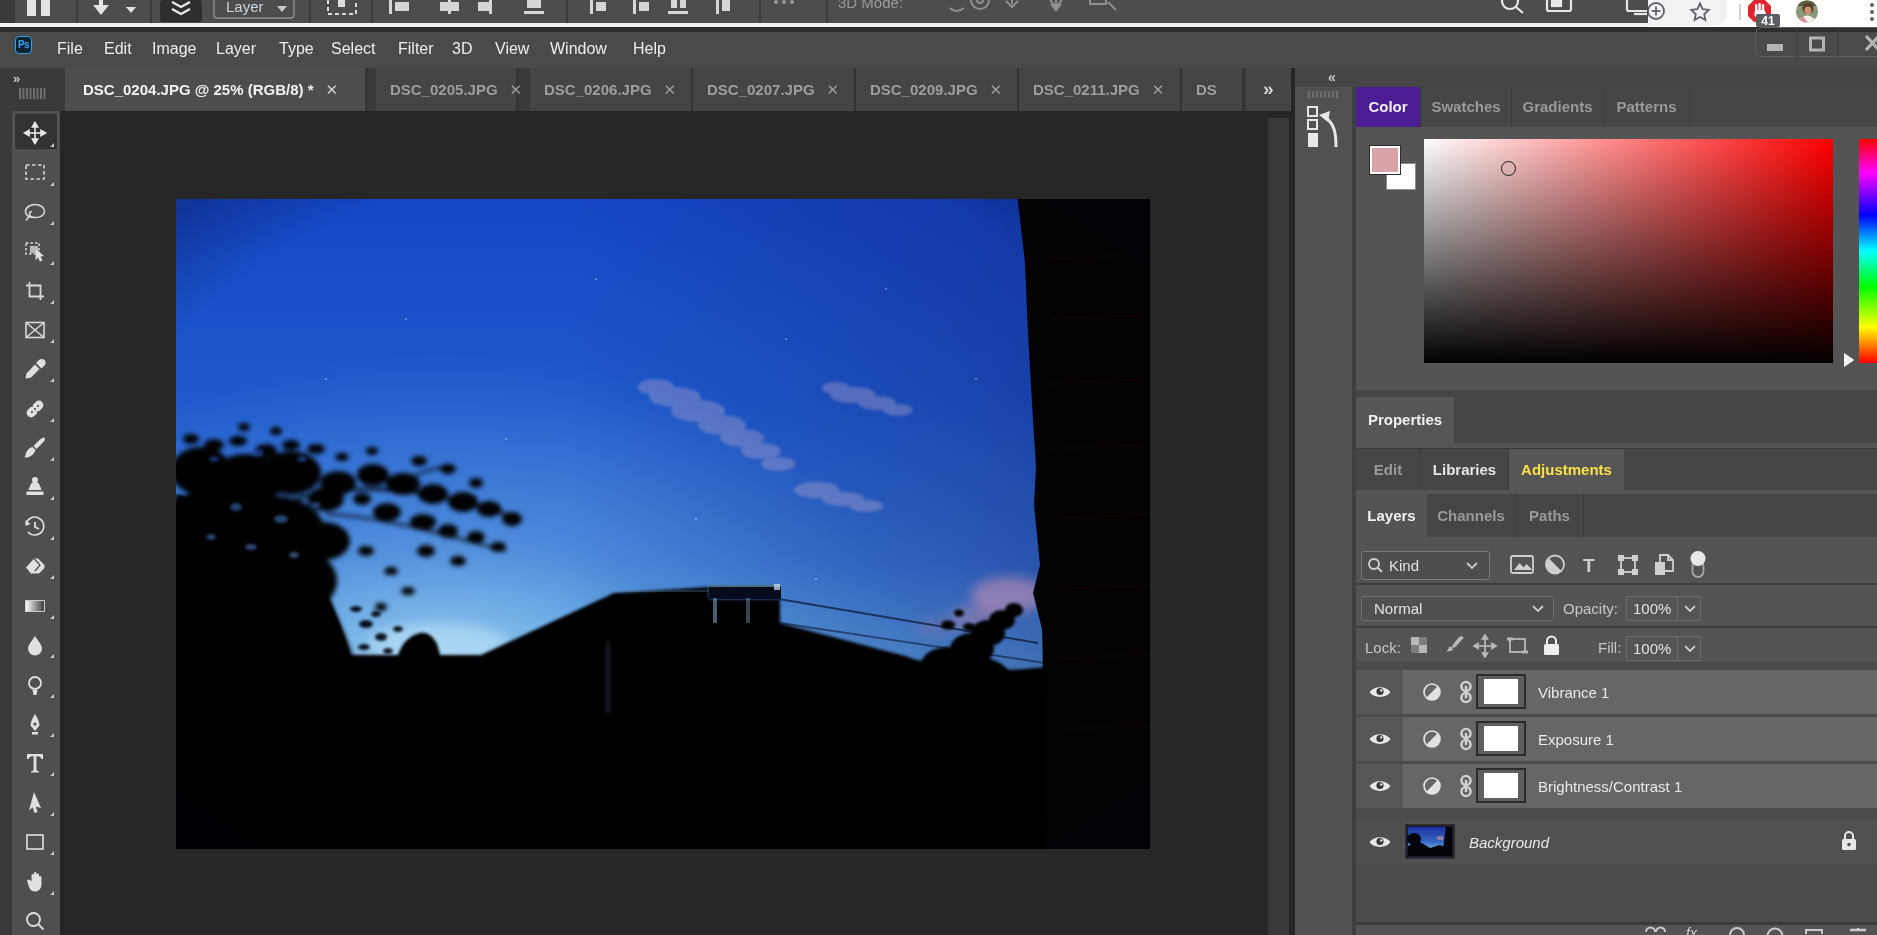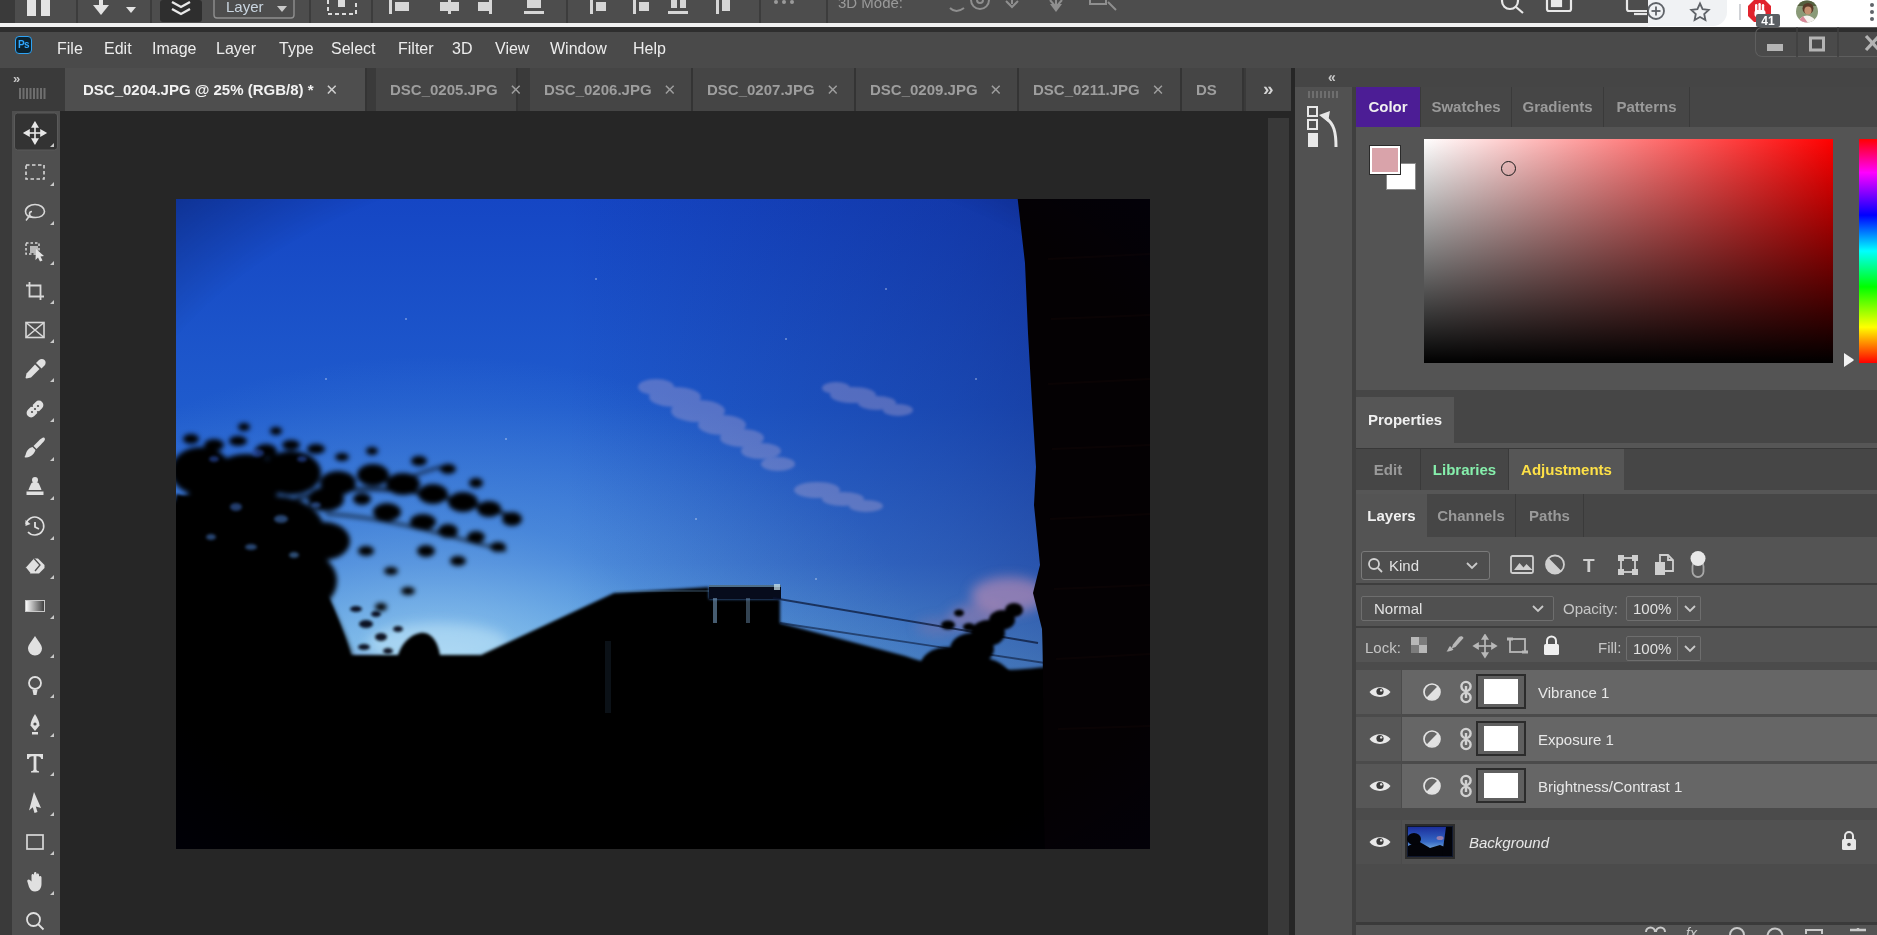--- a/index.html
+++ b/index.html
@@ -622,21 +622,21 @@
 
     <div class="abs" style="left:61px;top:322px;width:521px;height:7px;background:#464646;"></div>
     <div class="abs" style="left:61px;top:329px;width:521px;height:46px;background:#464646;">
       <div class="abs" style="left:0;top:0;width:98px;height:46px;background:#565656;color:#f0f0f0;font-size:15px;font-weight:bold;line-height:46px;text-align:center;">Properties</div>
     </div>
     <div class="abs" style="left:61px;top:375px;width:521px;height:5px;background:#565656;"></div>
     <div class="abs" style="left:61px;top:380px;width:521px;height:1px;background:#383838;"></div>
 
     <div class="abs" style="left:61px;top:381px;width:521px;height:41px;background:#464646;">
       <div class="abs" style="left:0;top:0;width:65px;height:41px;color:#9a9a9a;font-size:15px;font-weight:bold;line-height:41px;text-align:center;border-right:1px solid #3a3a3a;">Edit</div>
-      <div class="abs" style="left:65px;top:0;width:88px;height:47px;color:#86efac;font-size:15px;font-weight:bold;line-height:41px;text-align:center;border-right:1px solid #3a3a3a;">Libraries</div>
+      <div class="abs" style="left:65px;top:0;width:88px;height:47px;color:#e5e5e5;font-size:15px;font-weight:bold;line-height:41px;text-align:center;border-right:1px solid #3a3a3a;">Libraries</div>
       <div class="abs" style="left:153px;top:0;width:115px;height:41px;background:#565656;color:#fde047;font-size:15px;font-weight:bold;line-height:41px;text-align:center;">Adjustments</div>
     </div>
     <div class="abs" style="left:61px;top:422px;width:521px;height:4px;background:#565656;"></div>
 
     <div class="abs" style="left:61px;top:426px;width:521px;height:43px;background:#464646;">
       <div class="abs" style="left:0;top:0;width:71px;height:43px;background:#545454;color:#f0f0f0;font-size:15px;font-weight:bold;line-height:43px;text-align:center;">Layers</div>
       <div class="abs" style="left:71px;top:0;width:89px;height:43px;color:#9a9a9a;font-size:15px;font-weight:bold;line-height:43px;text-align:center;border-right:1px solid #3a3a3a;">Channels</div>
       <div class="abs" style="left:160px;top:0;width:68px;height:43px;color:#9a9a9a;font-size:15px;font-weight:bold;line-height:43px;text-align:center;border-right:1px solid #3a3a3a;">Paths</div>
     </div>
 

